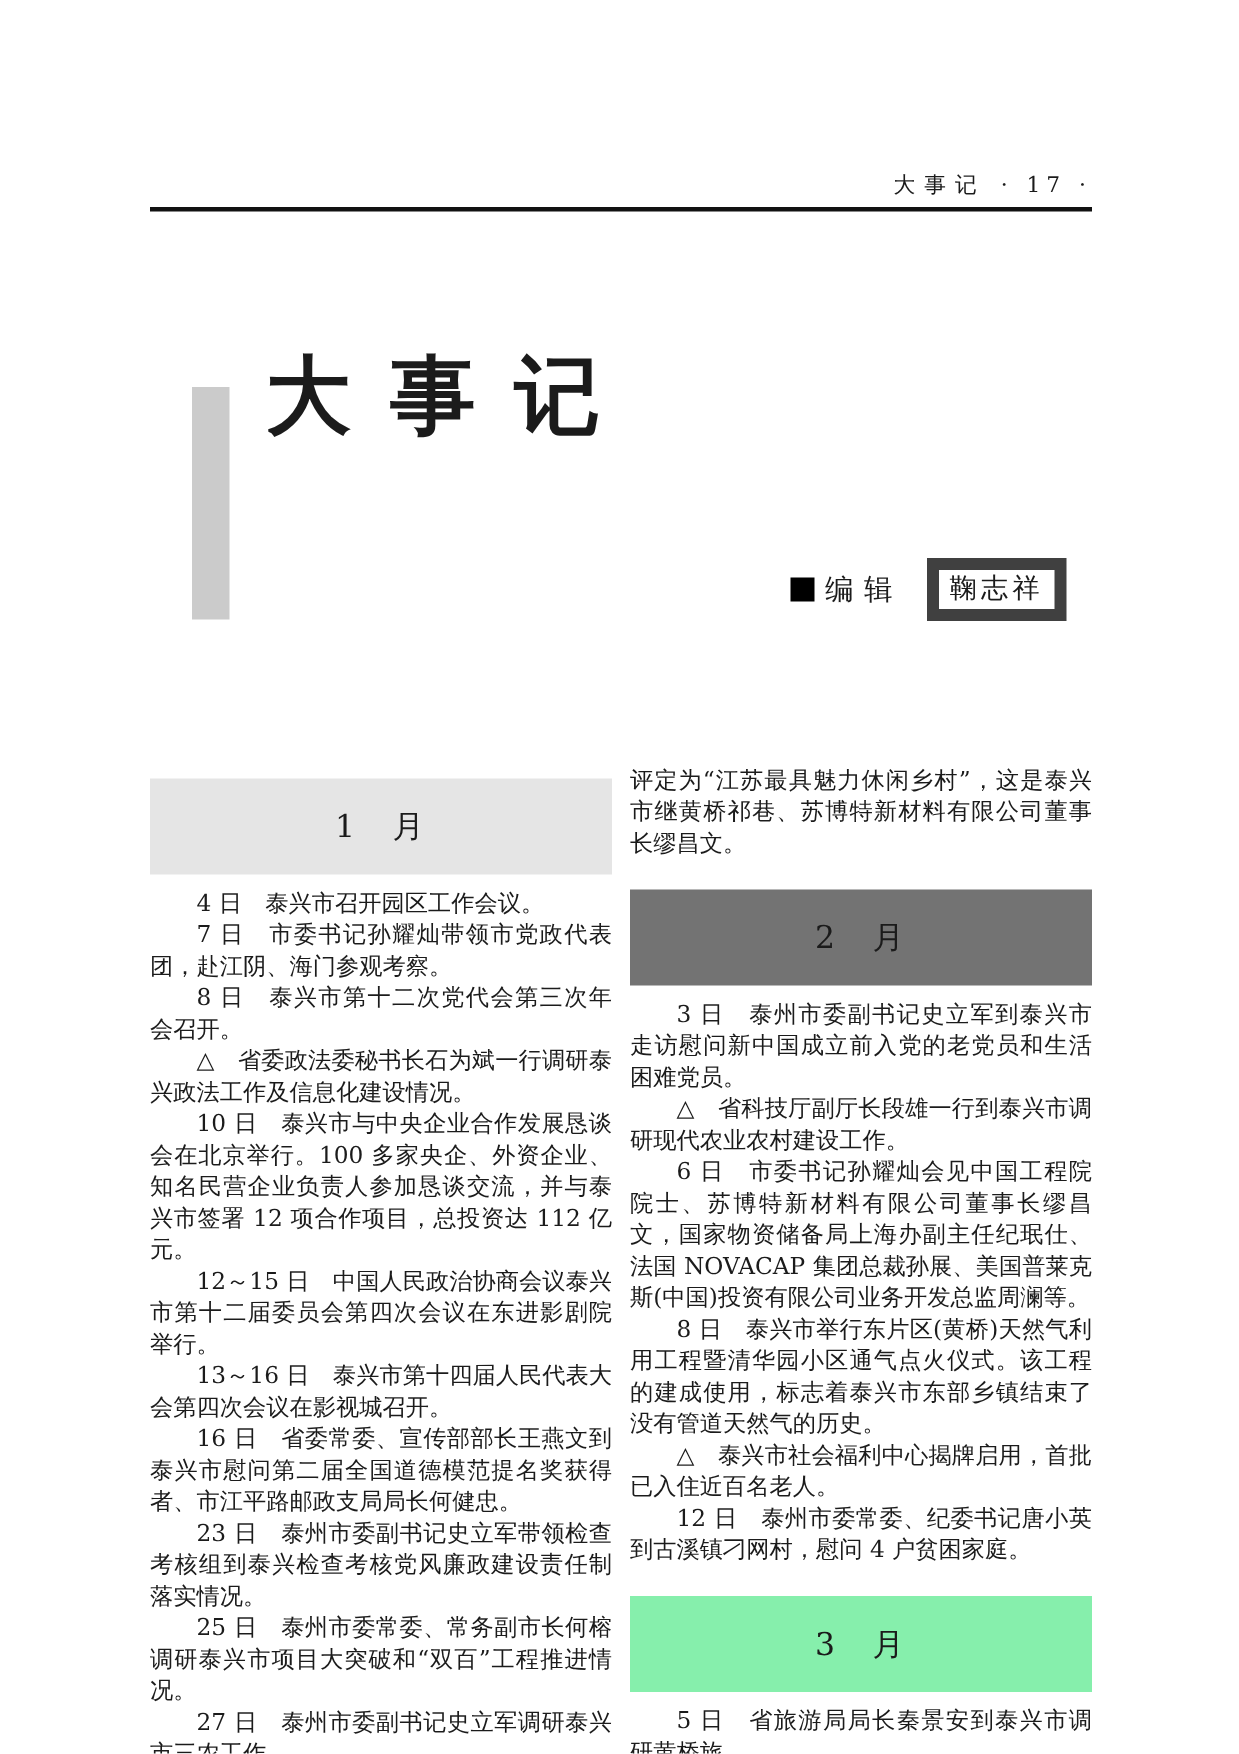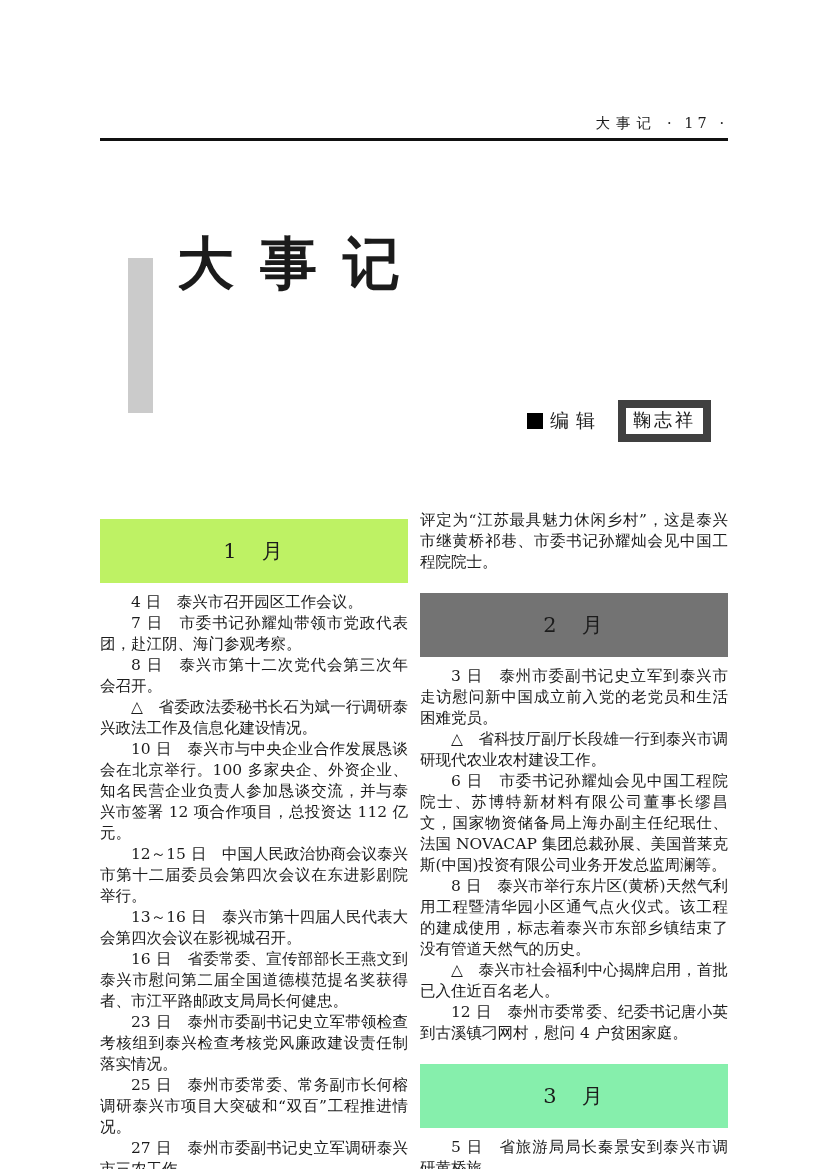--- a/index.html
+++ b/index.html
@@ -41,21 +41,21 @@
     position: absolute;
     left: 177px; top: 226px;
     font-size: 57px;
     font-weight: bold;
     letter-spacing: 26px;
     white-space: nowrap;
     font-family: "DejaVu Serif", serif;
   }
   .editor-row {
     position: absolute;
-    left: 527px; top: 400px;
+    left: 527px; top: 372px;
     display: flex; align-items: center;
     font-size: 19px;
     white-space: nowrap;
   }
   .editor-square {
     width: 16px; height: 16px;
     background: #000;
     margin-right: 7px;
     flex: 0 0 auto;
   }
@@ -109,35 +109,35 @@
   <div class="accent-bar" style="background: rgb(203, 203, 203);"></div>
   <div class="page-title">大事记</div>
 
   <div class="editor-row">
     <span class="editor-square"></span>
     <span class="editor-label">编辑</span>
     <span class="editor-name-box">鞠志祥</span>
   </div>
 
   <div class="column col-left" id="col-left">
-      <div class="month-heading" style="background: #bef264;">1　月</div>
+      <div class="month-heading" style="background: #e5e5e5;">1　月</div>
       <p class="entry">4 日　泰兴市召开园区工作会议。</p>
       <p class="entry">7 日　市委书记孙耀灿带领市党政代表团，赴江阴、海门参观考察。</p>
       <p class="entry">8 日　泰兴市第十二次党代会第三次年会召开。</p>
       <p class="entry">△　省委政法委秘书长石为斌一行调研泰兴政法工作及信息化建设情况。</p>
       <p class="entry">10 日　泰兴市与中央企业合作发展恳谈会在北京举行。100 多家央企、外资企业、知名民营企业负责人参加恳谈交流，并与泰兴市签署 12 项合作项目，总投资达 112 亿元。</p>
       <p class="entry">12～15 日　中国人民政治协商会议泰兴市第十二届委员会第四次会议在东进影剧院举行。</p>
       <p class="entry">13～16 日　泰兴市第十四届人民代表大会第四次会议在影视城召开。</p>
       <p class="entry">16 日　省委常委、宣传部部长王燕文到泰兴市慰问第二届全国道德模范提名奖获得者、市江平路邮政支局局长何健忠。</p>
       <p class="entry">23 日　泰州市委副书记史立军带领检查考核组到泰兴检查考核党风廉政建设责任制落实情况。</p>
       <p class="entry">25 日　泰州市委常委、常务副市长何榕调研泰兴市项目大突破和“双百”工程推进情况。</p>
       <p class="entry">27 日　泰州市委副书记史立军调研泰兴市三农工作。</p>
     </div>
   <div class="column col-right" id="col-right">
-      <p class="continuation">评定为“江苏最具魅力休闲乡村”，这是泰兴市继黄桥祁巷、市委书记孙耀灿会见中国工程院院士。</p>
+      <p class="continuation">评定为“江苏最具魅力休闲乡村”，这是泰兴市继黄桥祁巷、苏博特新材料有限公司董事长缪昌文。</p>
       <div class="month-heading not-first" style="background: #737373;">2　月</div>
       <p class="entry">3 日　泰州市委副书记史立军到泰兴市走访慰问新中国成立前入党的老党员和生活困难党员。</p>
       <p class="entry">△　省科技厅副厅长段雄一行到泰兴市调研现代农业农村建设工作。</p>
       <p class="entry">6 日　市委书记孙耀灿会见中国工程院院士、苏博特新材料有限公司董事长缪昌文，国家物资储备局上海办副主任纪珉仕、法国 NOVACAP 集团总裁孙展、美国普莱克斯(中国)投资有限公司业务开发总监周澜等。</p>
       <p class="entry">8 日　泰兴市举行东片区(黄桥)天然气利用工程暨清华园小区通气点火仪式。该工程的建成使用，标志着泰兴市东部乡镇结束了没有管道天然气的历史。</p>
       <p class="entry">△　泰兴市社会福利中心揭牌启用，首批已入住近百名老人。</p>
       <p class="entry">12 日　泰州市委常委、纪委书记唐小英到古溪镇刁网村，慰问 4 户贫困家庭。</p>
       <div class="month-heading not-first" style="background: #86efac;">3　月</div>
       <p class="entry">5 日　省旅游局局长秦景安到泰兴市调研黄桥旅</p>
     </div>

